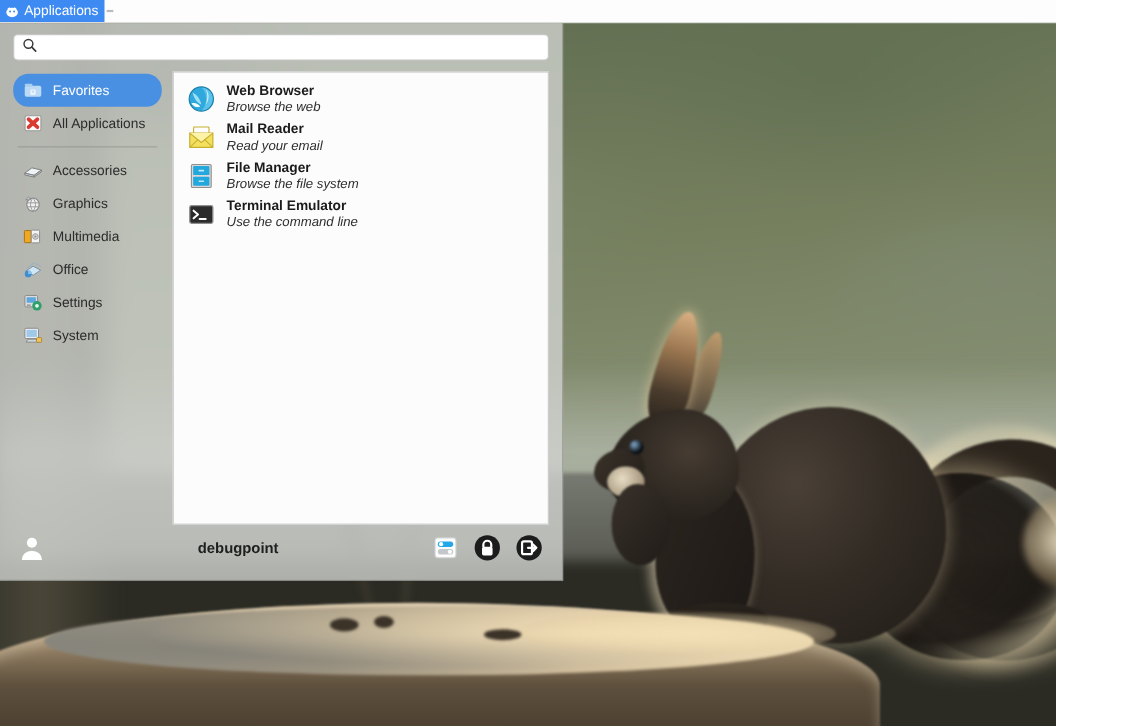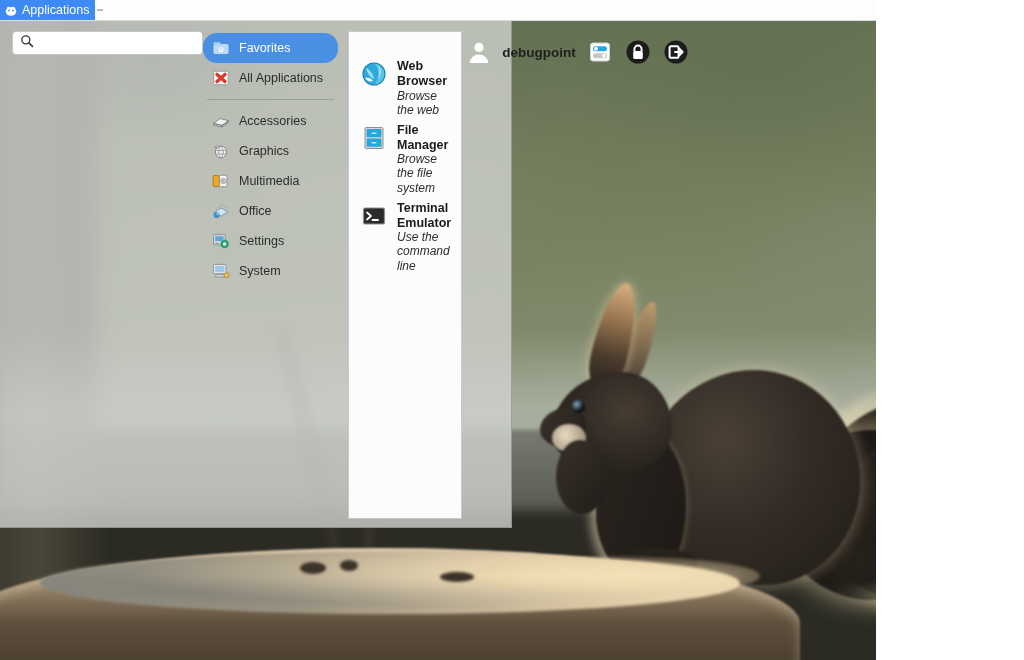--- a/index.html
+++ b/index.html
@@ -1,21 +1,21 @@
 <!DOCTYPE html>
 <html><head>
 <meta charset="utf-8">
 <style>
   * { box-sizing: border-box; margin: 0; padding: 0; }
   html, body {
     width: 1024px; height: 660px;
     overflow: hidden;
     font-family: "Liberation Sans", sans-serif;
   }
-  #screen { position: relative; width: 876px; height: 660px; background: #2b2b24; overflow: hidden; }
+  #screen { position: relative; width: 960px; height: 660px; background: #2b2b24; overflow: hidden; }
 
   
   .wallpaper { position: absolute; inset: 0; overflow: hidden; }
   .wp-sky {
     position: absolute; left: 0; top: 0; width: 1024px; height: 430px;
     background:
       radial-gradient(ellipse 200px 120px at 150px 60px, rgba(60,70,50,.75), rgba(0,0,0,0) 70%),
       radial-gradient(ellipse 300px 160px at 760px 70px, rgba(95,110,80,.55), rgba(0,0,0,0) 70%),
       radial-gradient(ellipse 260px 140px at 420px 200px, rgba(120,135,105,.5), rgba(0,0,0,0) 72%),
       radial-gradient(ellipse 240px 120px at 900px 250px, rgba(130,140,120,.45), rgba(0,0,0,0) 72%),
@@ -171,21 +171,21 @@
   .panel-rest { flex: 1; }
 
   
   .menu {
     position: absolute; left: 0; top: 21px; width: 512px; height: 507px;
     background: rgba(207,210,206,0.80);
     backdrop-filter: blur(7px);
     border-right: 1px solid rgba(120,124,118,.55);
     border-bottom: 1px solid rgba(120,124,118,.55);
     z-index: 25;
-    display: flex; flex-direction: row;
+    display: flex; flex-direction: column;
     padding: 10px 12px 8px 12px;
   }
   .search-row { padding: 0 0 10px 0; }
   .search-box {
     display: flex; align-items: center; gap: 6px;
     height: 24px; background: #ffffff;
     border: 1px solid #c6c6c6; border-radius: 4px; padding: 0 7px;
   }
   .search-input {
     border: 0; outline: 0; flex: 1; font-size: 12px;
@@ -198,29 +198,29 @@
     display: flex; align-items: center; gap: 8px;
     height: 30px; padding: 0 8px; border-radius: 14px;
     font-size: 12.5px; color: #2c2c2c; cursor: default;
   }
   .cat.selected { background: #4a90e2; color: #ffffff; }
   .cat-sep { height: 1px; margin: 6px 4px; background: rgba(120,124,118,.45); }
   .cat-icon { width: 20px; height: 20px; flex: none; position: relative; }
 
   .applist {
     flex: 1; background: #fcfcfc; border: 1px solid #c9c9c9;
-    padding: 24px 0; overflow: hidden;
+    padding: 6px 0; overflow: hidden;
   }
   .app-row { display: flex; align-items: flex-start; gap: 10px; padding: 3px 10px 3px 12px; }
   .app-icon { width: 26px; height: 26px; flex: none; position: relative; margin-top: 2px; }
   .app-text { display: flex; flex-direction: column; line-height: 1.18; }
   .app-title { font-size: 12.5px; font-weight: bold; color: #1b1b1b; }
   .app-desc { font-size: 12px; color: #2e2e2e; font-style: italic; }
 
-  .menu-footer { height: 42px; display: flex; align-items: center; gap: 10px; padding: 0 4px; }
+  .menu-footer { height: 42px; display: flex; align-items: center; gap: 10px; padding: 0 4px; text-align: center; }
   .avatar { width: 26px; height: 26px; position: relative; flex: none; }
   .username { font-size: 13.5px; font-weight: bold; color: #1f1f1f; flex: 1; }
   .footer-btn { width: 28px; height: 28px; position: relative; flex: none; }
 </style>
 </head>
 <body>
 
 <div id="screen">
 
   <div class="wallpaper">
@@ -404,20 +404,34 @@
               <path d="M4 17 c3 -1 6 0 8 3 c-3 1 -6 0 -8 -3Z" fill="#f4fbfe"></path>
               <circle cx="13" cy="13" r="11" fill="none" stroke="#1b80ab" stroke-width="1.1"></circle>
             </svg>
           </span>
           <span class="app-text">
             <span class="app-title">Web Browser</span>
             <span class="app-desc">Browse the web</span>
           </span>
         </div>
 
+        <div class="app-row">
+          <span class="app-icon">
+            <svg viewBox="0 0 26 26" width="26" height="26" aria-hidden="true">
+              <rect x="6" y="3.5" width="14" height="9" rx="0.8" fill="#fdfdfd" stroke="#c7b02e" stroke-width="1"></rect>
+              <path d="M2.5 9 h21 v13 h-21Z" fill="#f5df5e" stroke="#c7b02e" stroke-width="1.1"></path>
+              <path d="M2.5 9 L13 17.5 L23.5 9" fill="#fdf3a8" stroke="#c7b02e" stroke-width="1.1" stroke-linejoin="round"></path>
+              <path d="M2.5 22 L10 15 M23.5 22 L16 15" stroke="#c7b02e" stroke-width="1"></path>
+            </svg>
+          </span>
+          <span class="app-text">
+            <span class="app-title">Mail Reader</span>
+            <span class="app-desc">Read your email</span>
+          </span>
+        </div>
 
         <div class="app-row">
           <span class="app-icon">
             <svg viewBox="0 0 26 26" width="26" height="26" aria-hidden="true">
               <rect x="4" y="2.5" width="18" height="21" rx="1.2" fill="#d8d8d8" stroke="#8f8f8f" stroke-width="1"></rect>
               <rect x="5.6" y="4" width="14.8" height="8.2" rx="0.8" fill="#22a8dd"></rect>
               <rect x="5.6" y="13.6" width="14.8" height="8.2" rx="0.8" fill="#22a8dd"></rect>
               <rect x="10.4" y="7.4" width="5.2" height="1.5" rx="0.7" fill="#bfe8f8"></rect>
               <rect x="10.4" y="17" width="5.2" height="1.5" rx="0.7" fill="#bfe8f8"></rect>
             </svg>

